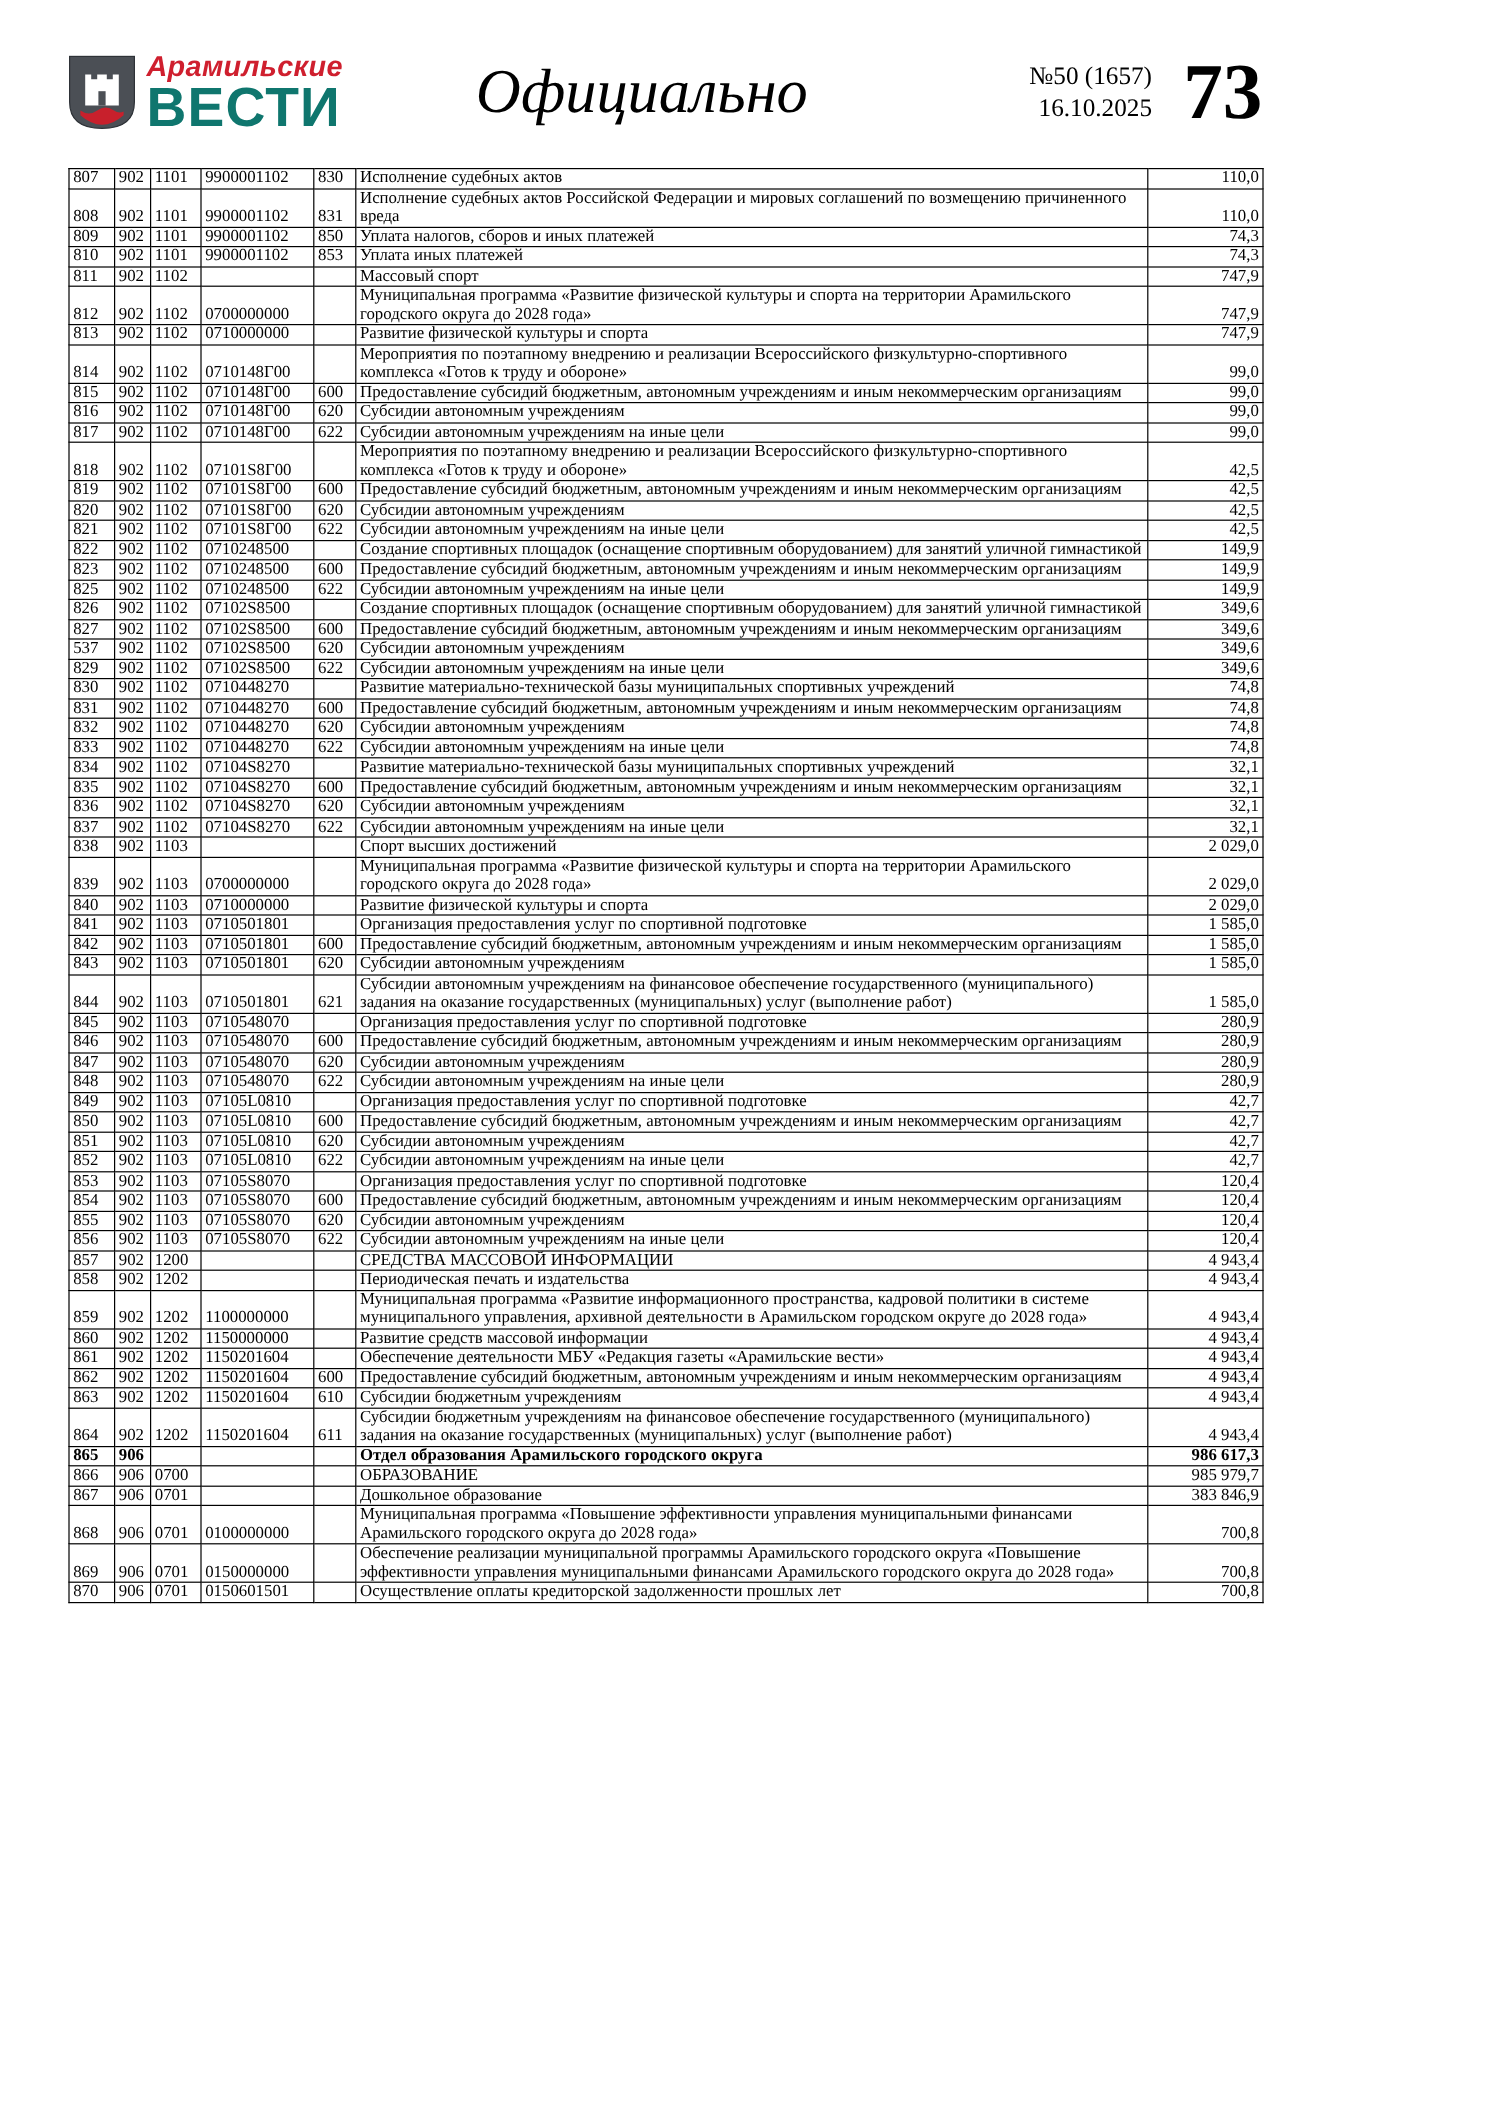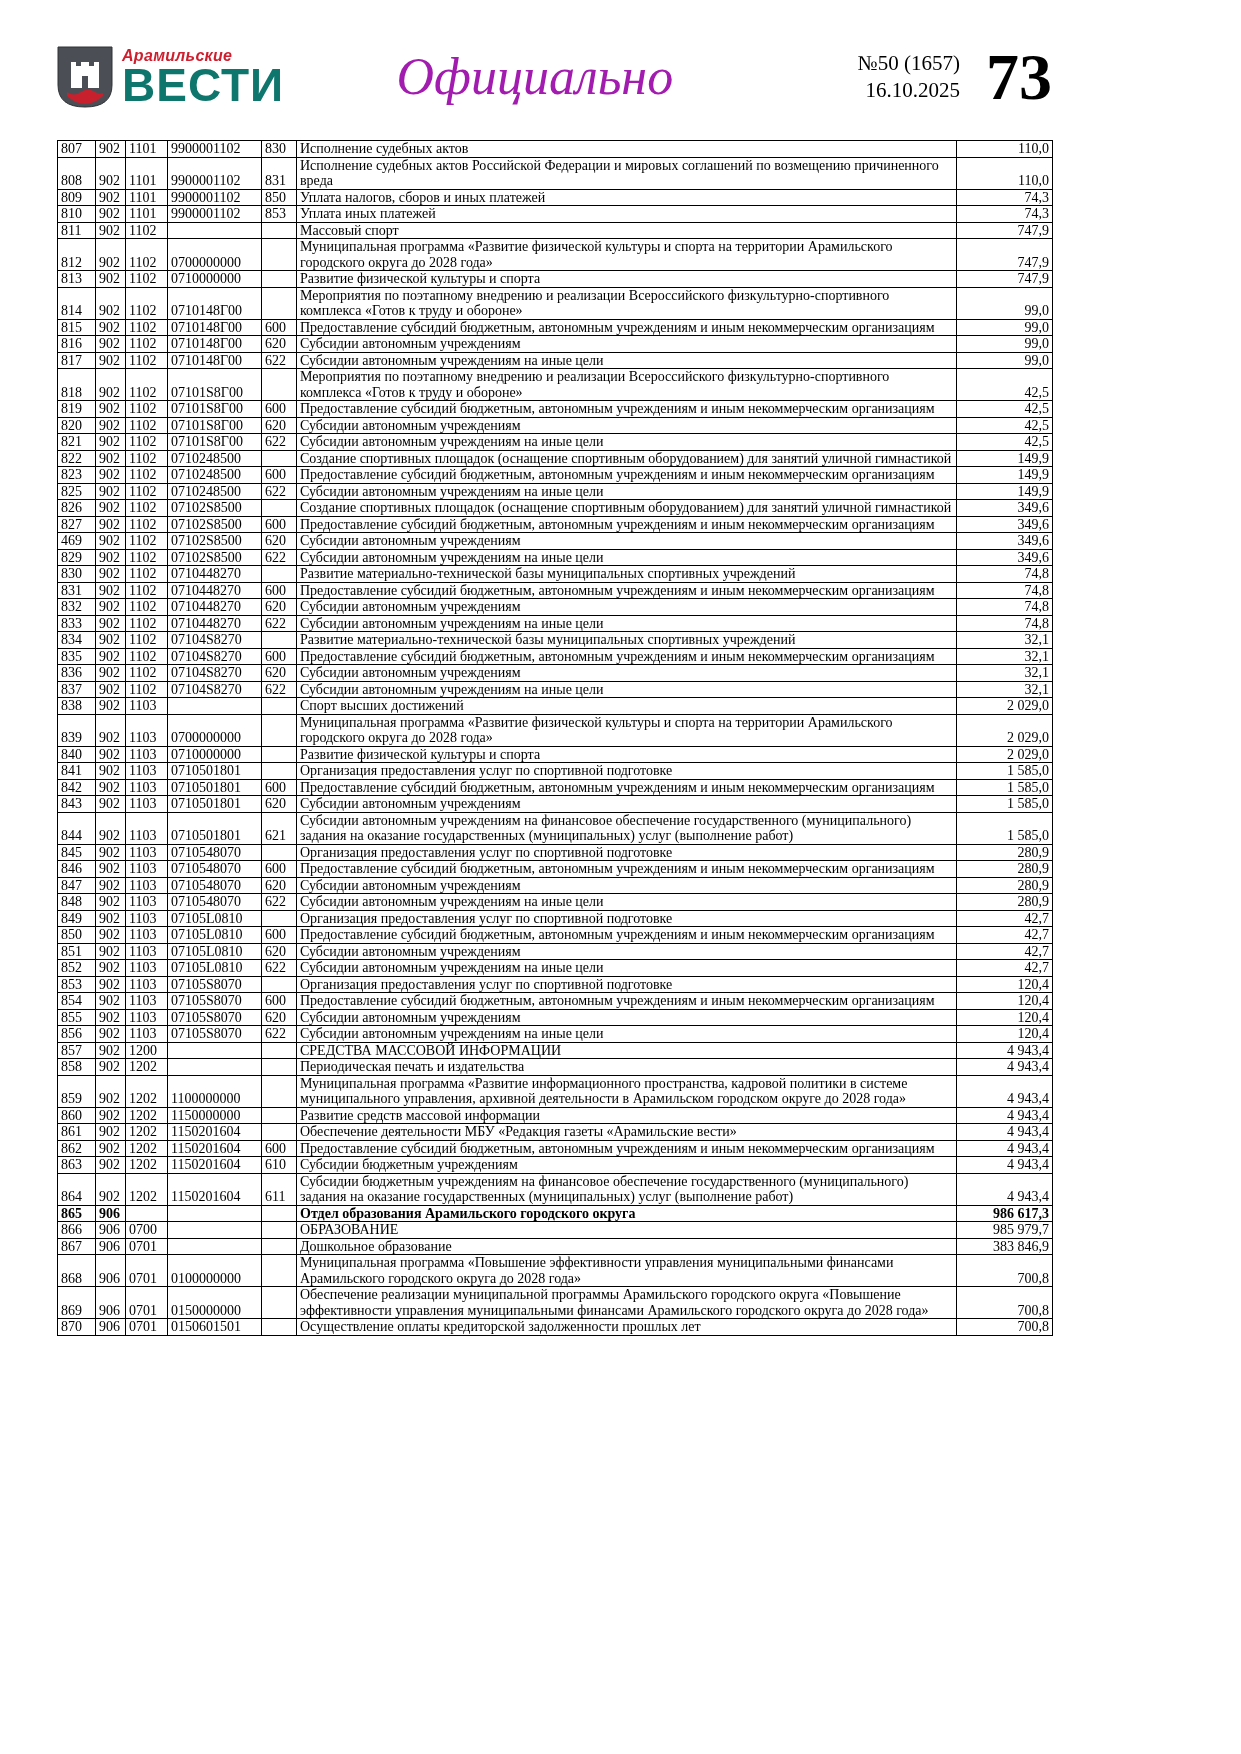--- a/index.html
+++ b/index.html
@@ -20,42 +20,42 @@
     height: 140px;
     display: flex;
     align-items: center;
     padding-top: 14px;
   }
   .brand { display: flex; align-items: center; gap: 9px; width: 215px; flex: none; }
   .emblem svg { display: block; }
   .brand-text { display: flex; flex-direction: column; font-family: "Liberation Sans", sans-serif; }
   .brand-top {
     color: #cf1f2e;
-    font-size: 16px;
+    font-size: 24px;
     font-weight: bold;
     font-style: italic;
     letter-spacing: 0.3px;
     line-height: 1;
   }
   .brand-bottom {
     color: #0f766e;
     font-size: 46px;
     font-weight: bold;
     line-height: 0.92;
     letter-spacing: 1px;
   }
   .section-title {
     flex: 1;
     text-align: center;
     font-style: italic;
     font-size: 52px;
     line-height: 1;
     padding-right: 60px;
     font-family: "Liberation Serif", serif;
-    color: #a21caf;
+    color: #000000;
   }
   .issue {
     text-align: right;
     font-size: 21px;
     line-height: 1.3;
     margin-right: 26px;
     white-space: nowrap;
   }
   .page-num {
     font-size: 66px;
@@ -300,21 +300,21 @@
           <tr>
             <td>827</td>
             <td>902</td>
             <td>1102</td>
             <td>07102S8500</td>
             <td>600</td>
             <td>Предоставление субсидий бюджетным, автономным учреждениям и иным некоммерческим организациям</td>
             <td class="amt">349,6</td>
           </tr>
           <tr>
-            <td>469</td>
+            <td>537</td>
             <td>902</td>
             <td>1102</td>
             <td>07102S8500</td>
             <td>620</td>
             <td>Субсидии автономным учреждениям</td>
             <td class="amt">349,6</td>
           </tr>
           <tr>
             <td>829</td>
             <td>902</td>

